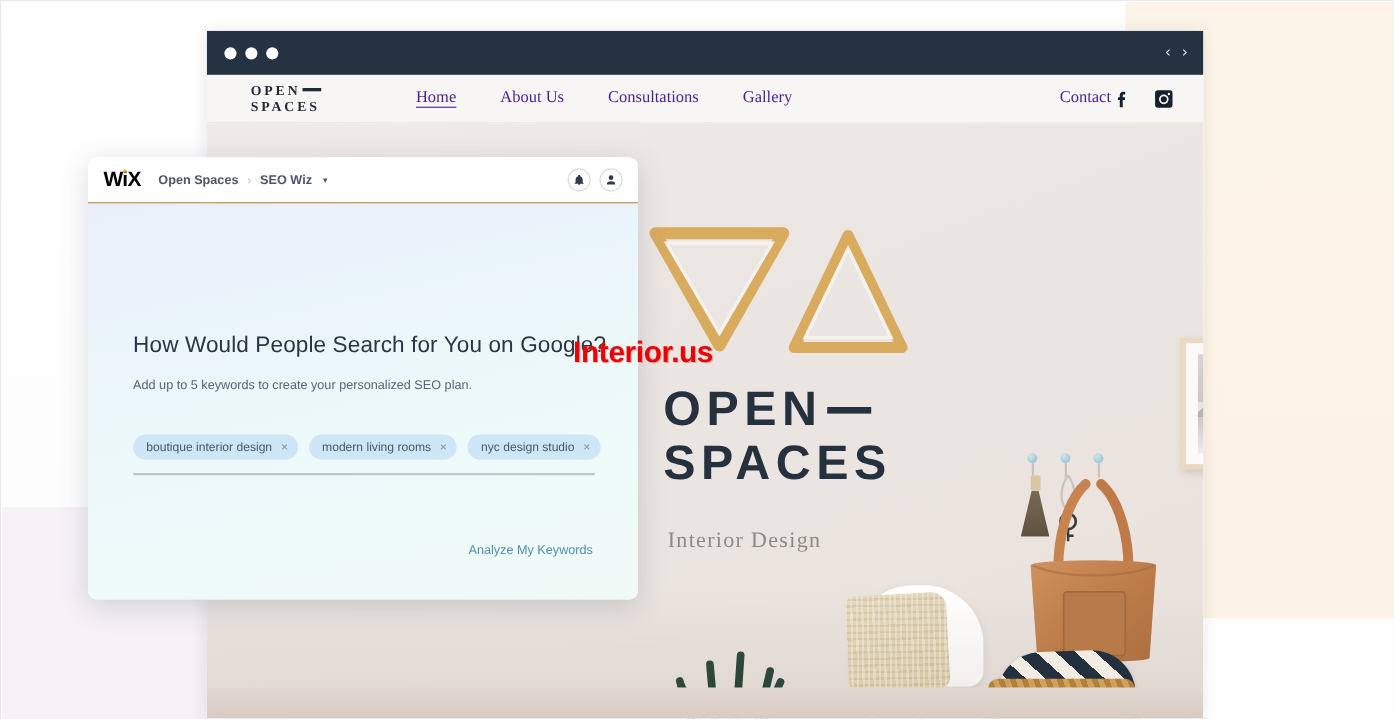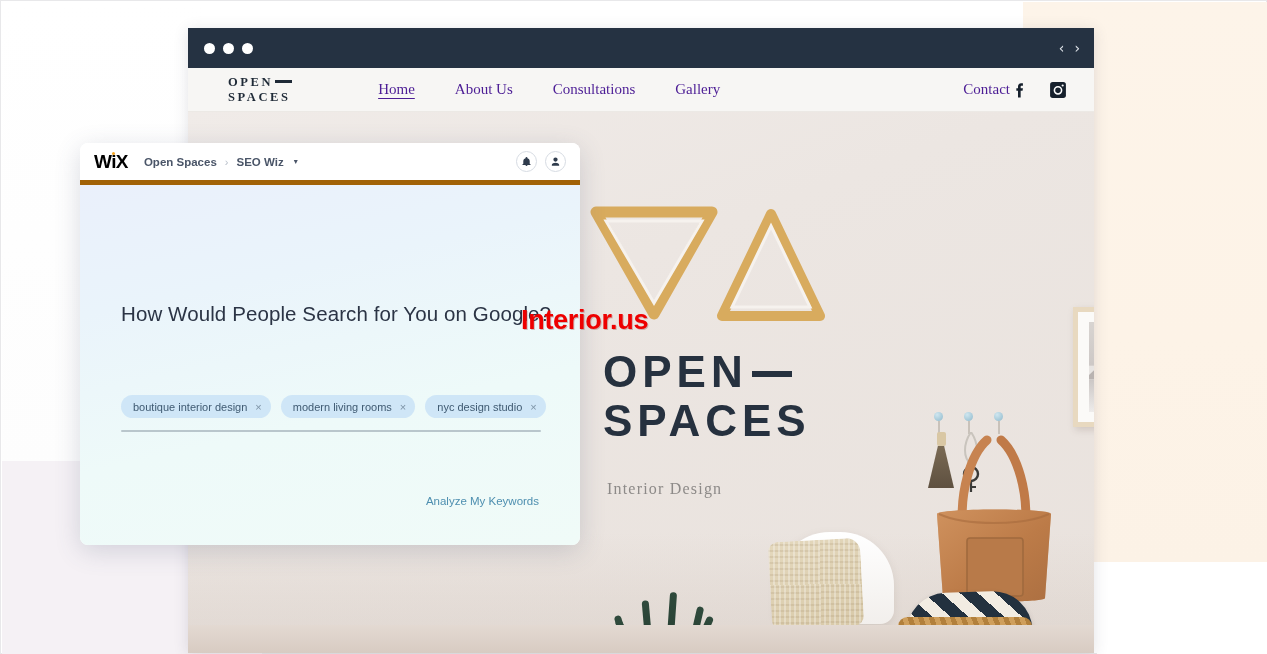--- a/index.html
+++ b/index.html
@@ -150,21 +150,21 @@
     white-space: nowrap;
   }
   .hero-title .hdash {
     display: inline-block; width: 40px; height: 6px;
     background: #26313f; vertical-align: 10px; margin-left: 4px;
   }
   .hero-sub {
     position: absolute;
     left: 419px; top: 368px;
     font-family: "Liberation Serif", serif;
-    font-size: 16px;
+    font-size: 20px;
     color: #8d8a88;
     letter-spacing: 1.2px;
     white-space: nowrap;
   }
 
   
   .pic-frame {
     position: absolute; left: 885px; top: 195px;
     width: 155px; height: 120px;
     background: #e8d9c0;
@@ -300,21 +300,21 @@
     box-shadow: 0 6px 26px rgba(70,80,110,0.20);
     z-index: 50;
     background: #fff;
   }
   .seo-topbar {
     height: 42px;
     background: #ffffff;
     display: flex;
     align-items: center;
     padding: 0 14px;
-    border-bottom: 5px solid #a16207;
+    border-bottom: 1px solid #a16207;
   }
   .wix-logo {
     font-family: "Liberation Sans", sans-serif;
     font-weight: bold;
     font-size: 19px;
     color: #000000;
     letter-spacing: -0.6px;
     position: relative;
     margin-right: 16px;
   }
@@ -579,20 +579,21 @@
       <span class="round-btn">
         <svg width="11" height="11" viewBox="0 0 24 24">
             <path fill="#2f3b4c" d="M12 12.4a4.7 4.7 0 1 0 0-9.4 4.7 4.7 0 0 0 0 9.4zm0 2.2c-3.6 0-8 1.8-8 4.3V21h16v-2.1c0-2.5-4.4-4.3-8-4.3z"></path>
           </svg>
       </span>
     </span>
   </div>
 
   <div class="seo-body">
     <div class="seo-h1">How Would People Search for You on Google?</div>
+    <div class="seo-sub">Add up to 5 keywords to create your personalized SEO plan.</div>
 
     <div class="chips-row">
       <span class="chip">
         <span>boutique interior design</span>
         <span class="chip-x">×</span>
       </span>
       <span class="chip">
         <span>modern living rooms</span>
         <span class="chip-x">×</span>
       </span>

